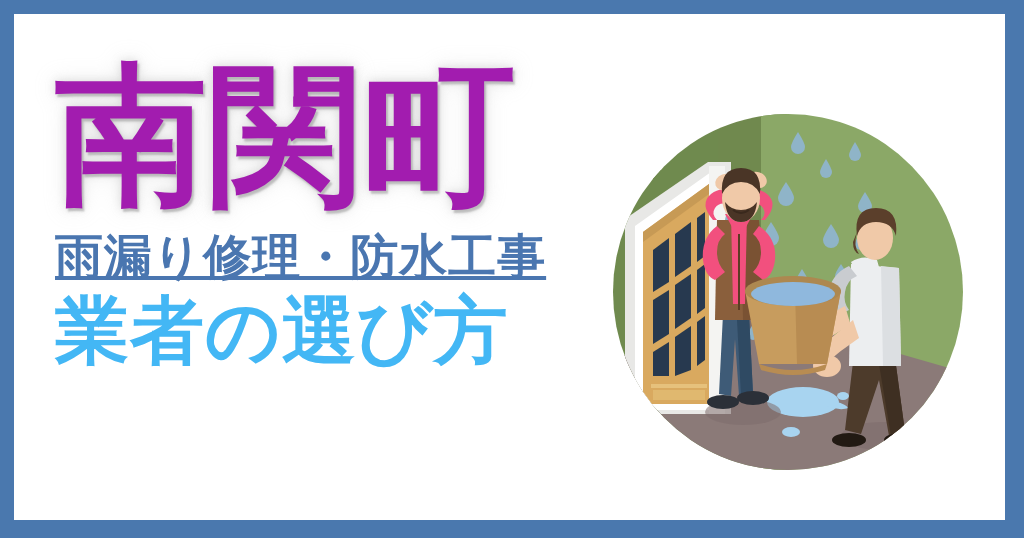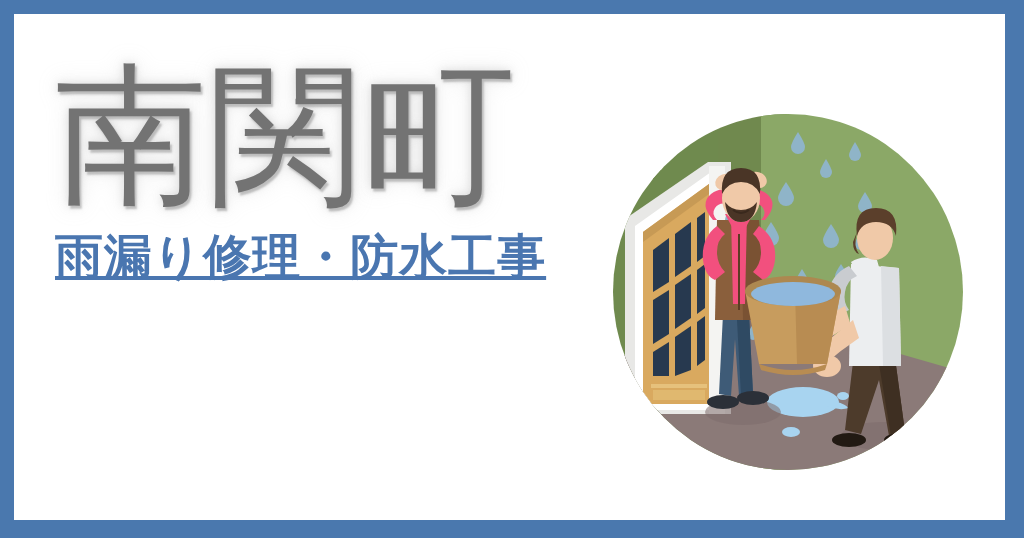--- a/index.html
+++ b/index.html
@@ -35,22 +35,22 @@
   #text-block {
     position: absolute;
     left: 41px;
     top: 46px;
     width: 580px;
   }
 
   #title-main {
     font-size: 152px;
     line-height: 1;
-    font-weight: 400;
-    color: #737373;
+    font-weight: 700;
+    color: #a21caf;
     letter-spacing: 2px;
     white-space: nowrap;
     text-shadow:
        2px 3px 2px rgba(150,150,150,0.55),
        0 0 10px rgba(170,170,170,0.40),
        0 0 22px rgba(190,190,190,0.30);
   }
 
   #title-sub1 {
     margin-top: 18px;
@@ -85,20 +85,21 @@
 </style>
 </head>
 <body>
 
 <div id="banner">
   <div id="card">
 
     <div id="text-block">
       <div id="title-main">南関町</div>
       <div id="title-sub1">雨漏り修理・防水工事</div>
+      <div id="title-sub2">業者の選び方</div>
     </div>
 
     <div id="illustration">
       <svg viewBox="0 0 350 356" xmlns="http://www.w3.org/2000/svg">
         <defs>
           <clipPath id="circleClip">
             <ellipse cx="175" cy="178" rx="175" ry="178"></ellipse>
           </clipPath>
         </defs>
 

